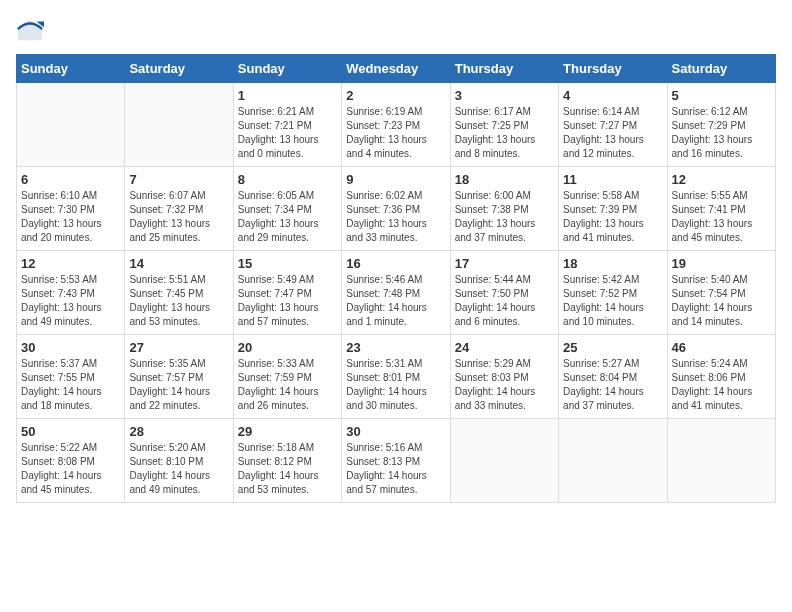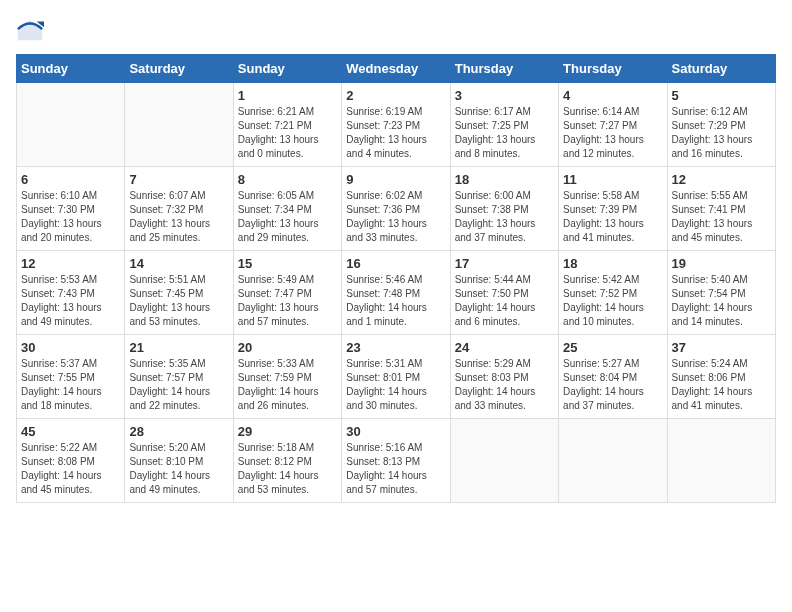--- a/index.html
+++ b/index.html
@@ -207,47 +207,47 @@
           <span class="day-number">19</span>
           <div class="day-info">Sunrise: 5:40 AM<br>Sunset: 7:54 PM<br>Daylight: 14 hours<br>and 14 minutes.</div>
         </td>
       </tr>
       <tr>
         <td>
           <span class="day-number">30</span>
           <div class="day-info">Sunrise: 5:37 AM<br>Sunset: 7:55 PM<br>Daylight: 14 hours<br>and 18 minutes.</div>
         </td>
         <td>
-          <span class="day-number">21</span>
+          <span class="day-number">27</span>
           <div class="day-info">Sunrise: 5:35 AM<br>Sunset: 7:57 PM<br>Daylight: 14 hours<br>and 22 minutes.</div>
         </td>
         <td>
           <span class="day-number">20</span>
           <div class="day-info">Sunrise: 5:33 AM<br>Sunset: 7:59 PM<br>Daylight: 14 hours<br>and 26 minutes.</div>
         </td>
         <td>
           <span class="day-number">23</span>
           <div class="day-info">Sunrise: 5:31 AM<br>Sunset: 8:01 PM<br>Daylight: 14 hours<br>and 30 minutes.</div>
         </td>
         <td>
           <span class="day-number">24</span>
           <div class="day-info">Sunrise: 5:29 AM<br>Sunset: 8:03 PM<br>Daylight: 14 hours<br>and 33 minutes.</div>
         </td>
         <td>
           <span class="day-number">25</span>
           <div class="day-info">Sunrise: 5:27 AM<br>Sunset: 8:04 PM<br>Daylight: 14 hours<br>and 37 minutes.</div>
         </td>
         <td>
-          <span class="day-number">37</span>
+          <span class="day-number">46</span>
           <div class="day-info">Sunrise: 5:24 AM<br>Sunset: 8:06 PM<br>Daylight: 14 hours<br>and 41 minutes.</div>
         </td>
       </tr>
       <tr>
         <td>
-          <span class="day-number">45</span>
+          <span class="day-number">50</span>
           <div class="day-info">Sunrise: 5:22 AM<br>Sunset: 8:08 PM<br>Daylight: 14 hours<br>and 45 minutes.</div>
         </td>
         <td>
           <span class="day-number">28</span>
           <div class="day-info">Sunrise: 5:20 AM<br>Sunset: 8:10 PM<br>Daylight: 14 hours<br>and 49 minutes.</div>
         </td>
         <td>
           <span class="day-number">29</span>
           <div class="day-info">Sunrise: 5:18 AM<br>Sunset: 8:12 PM<br>Daylight: 14 hours<br>and 53 minutes.</div>
         </td>

